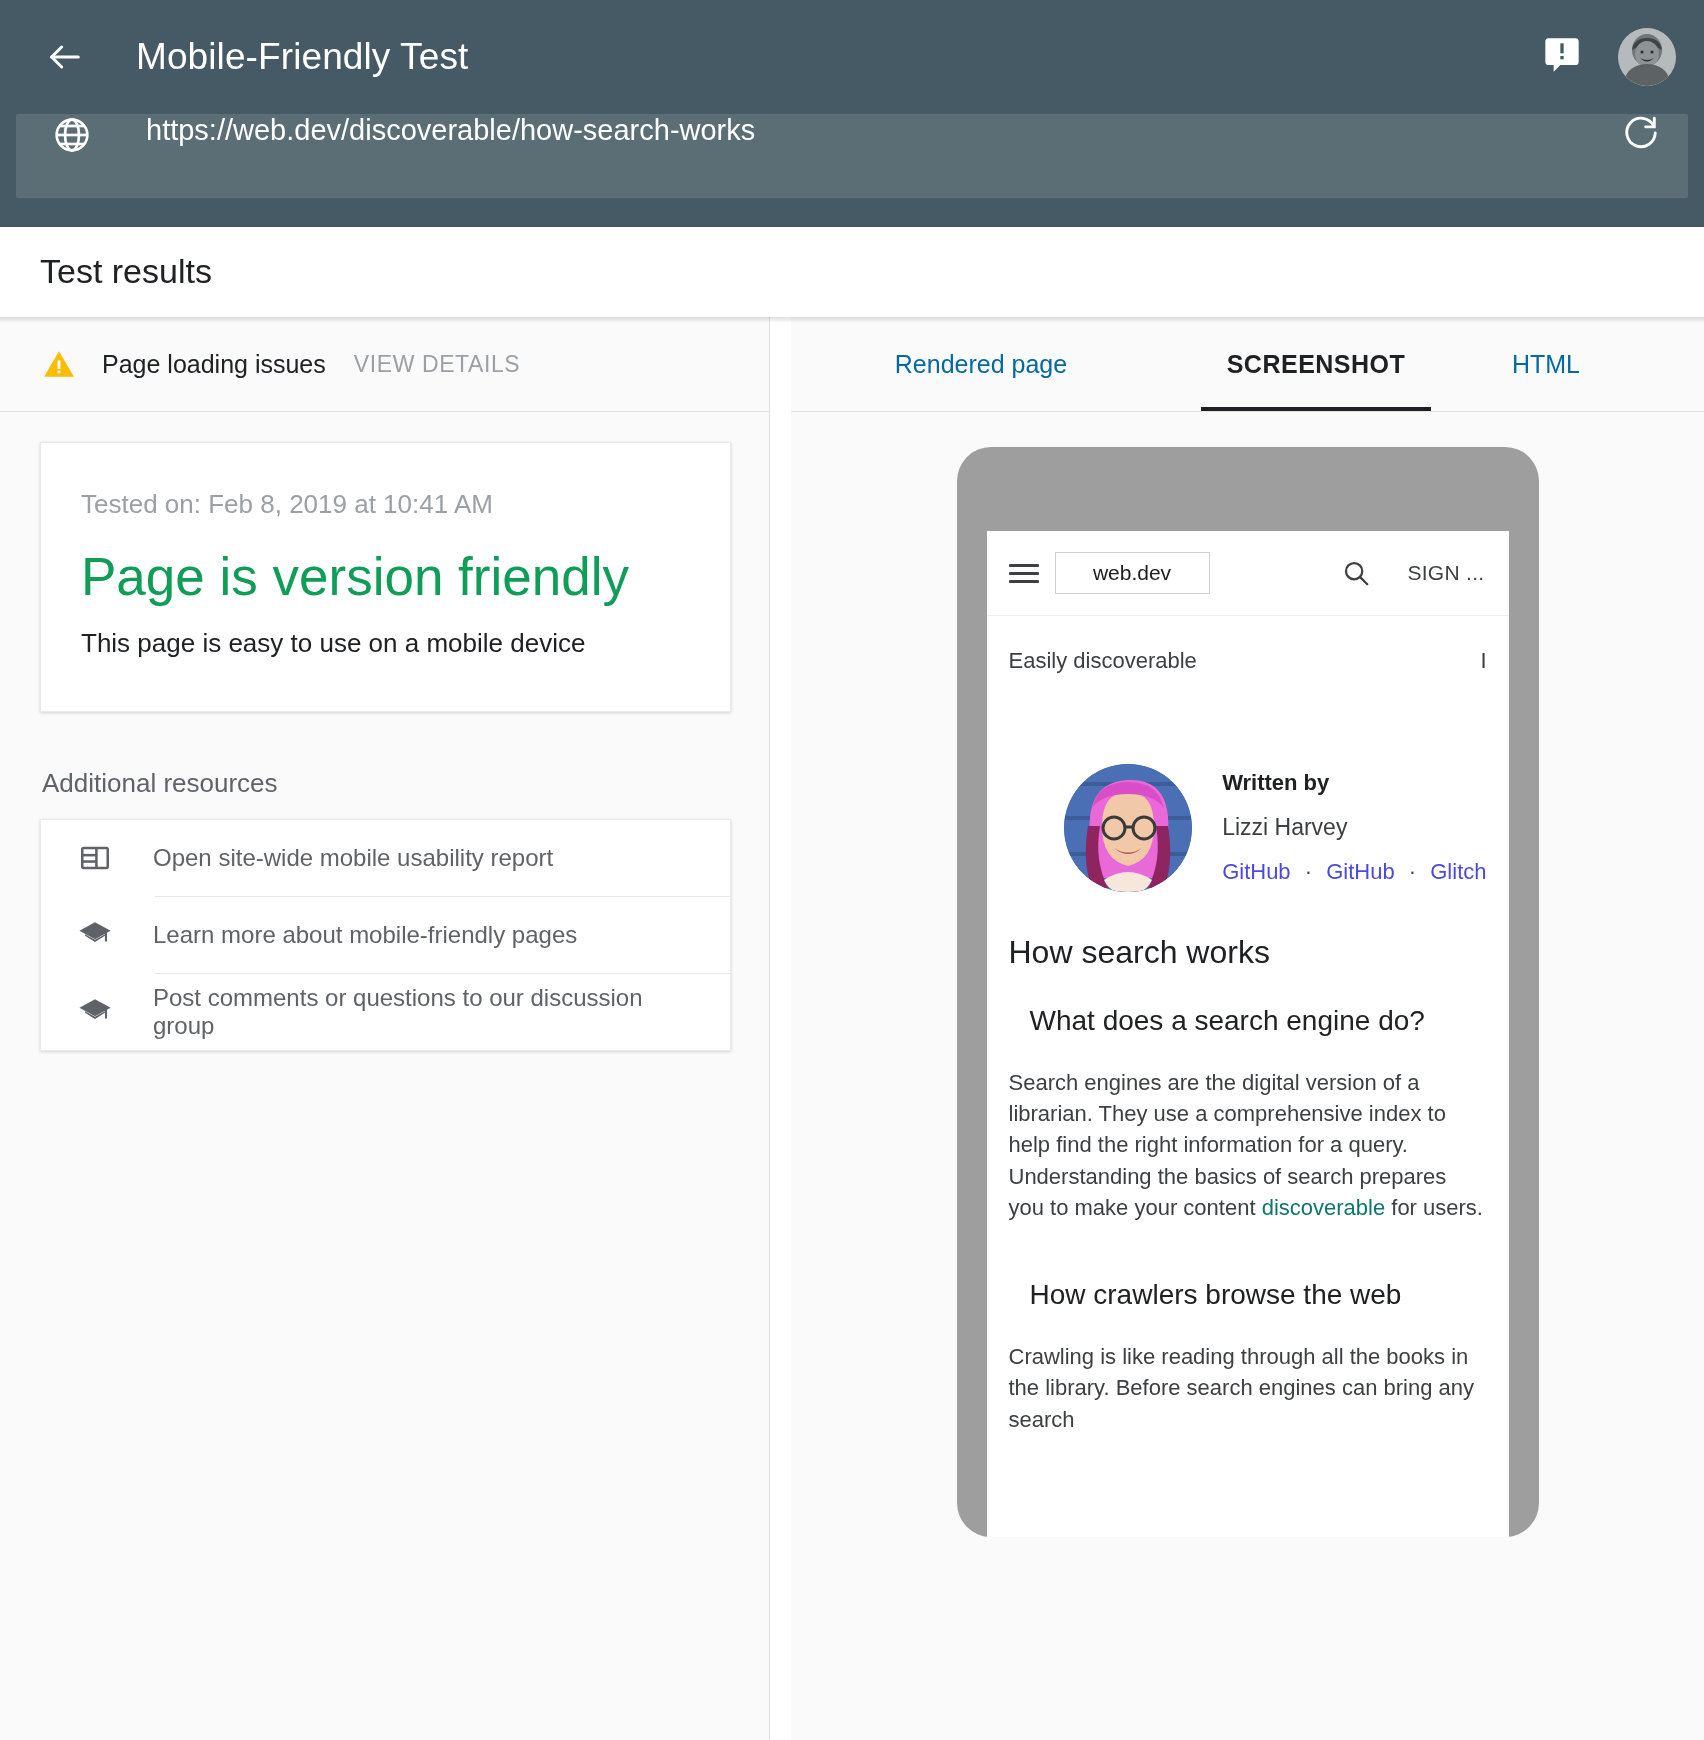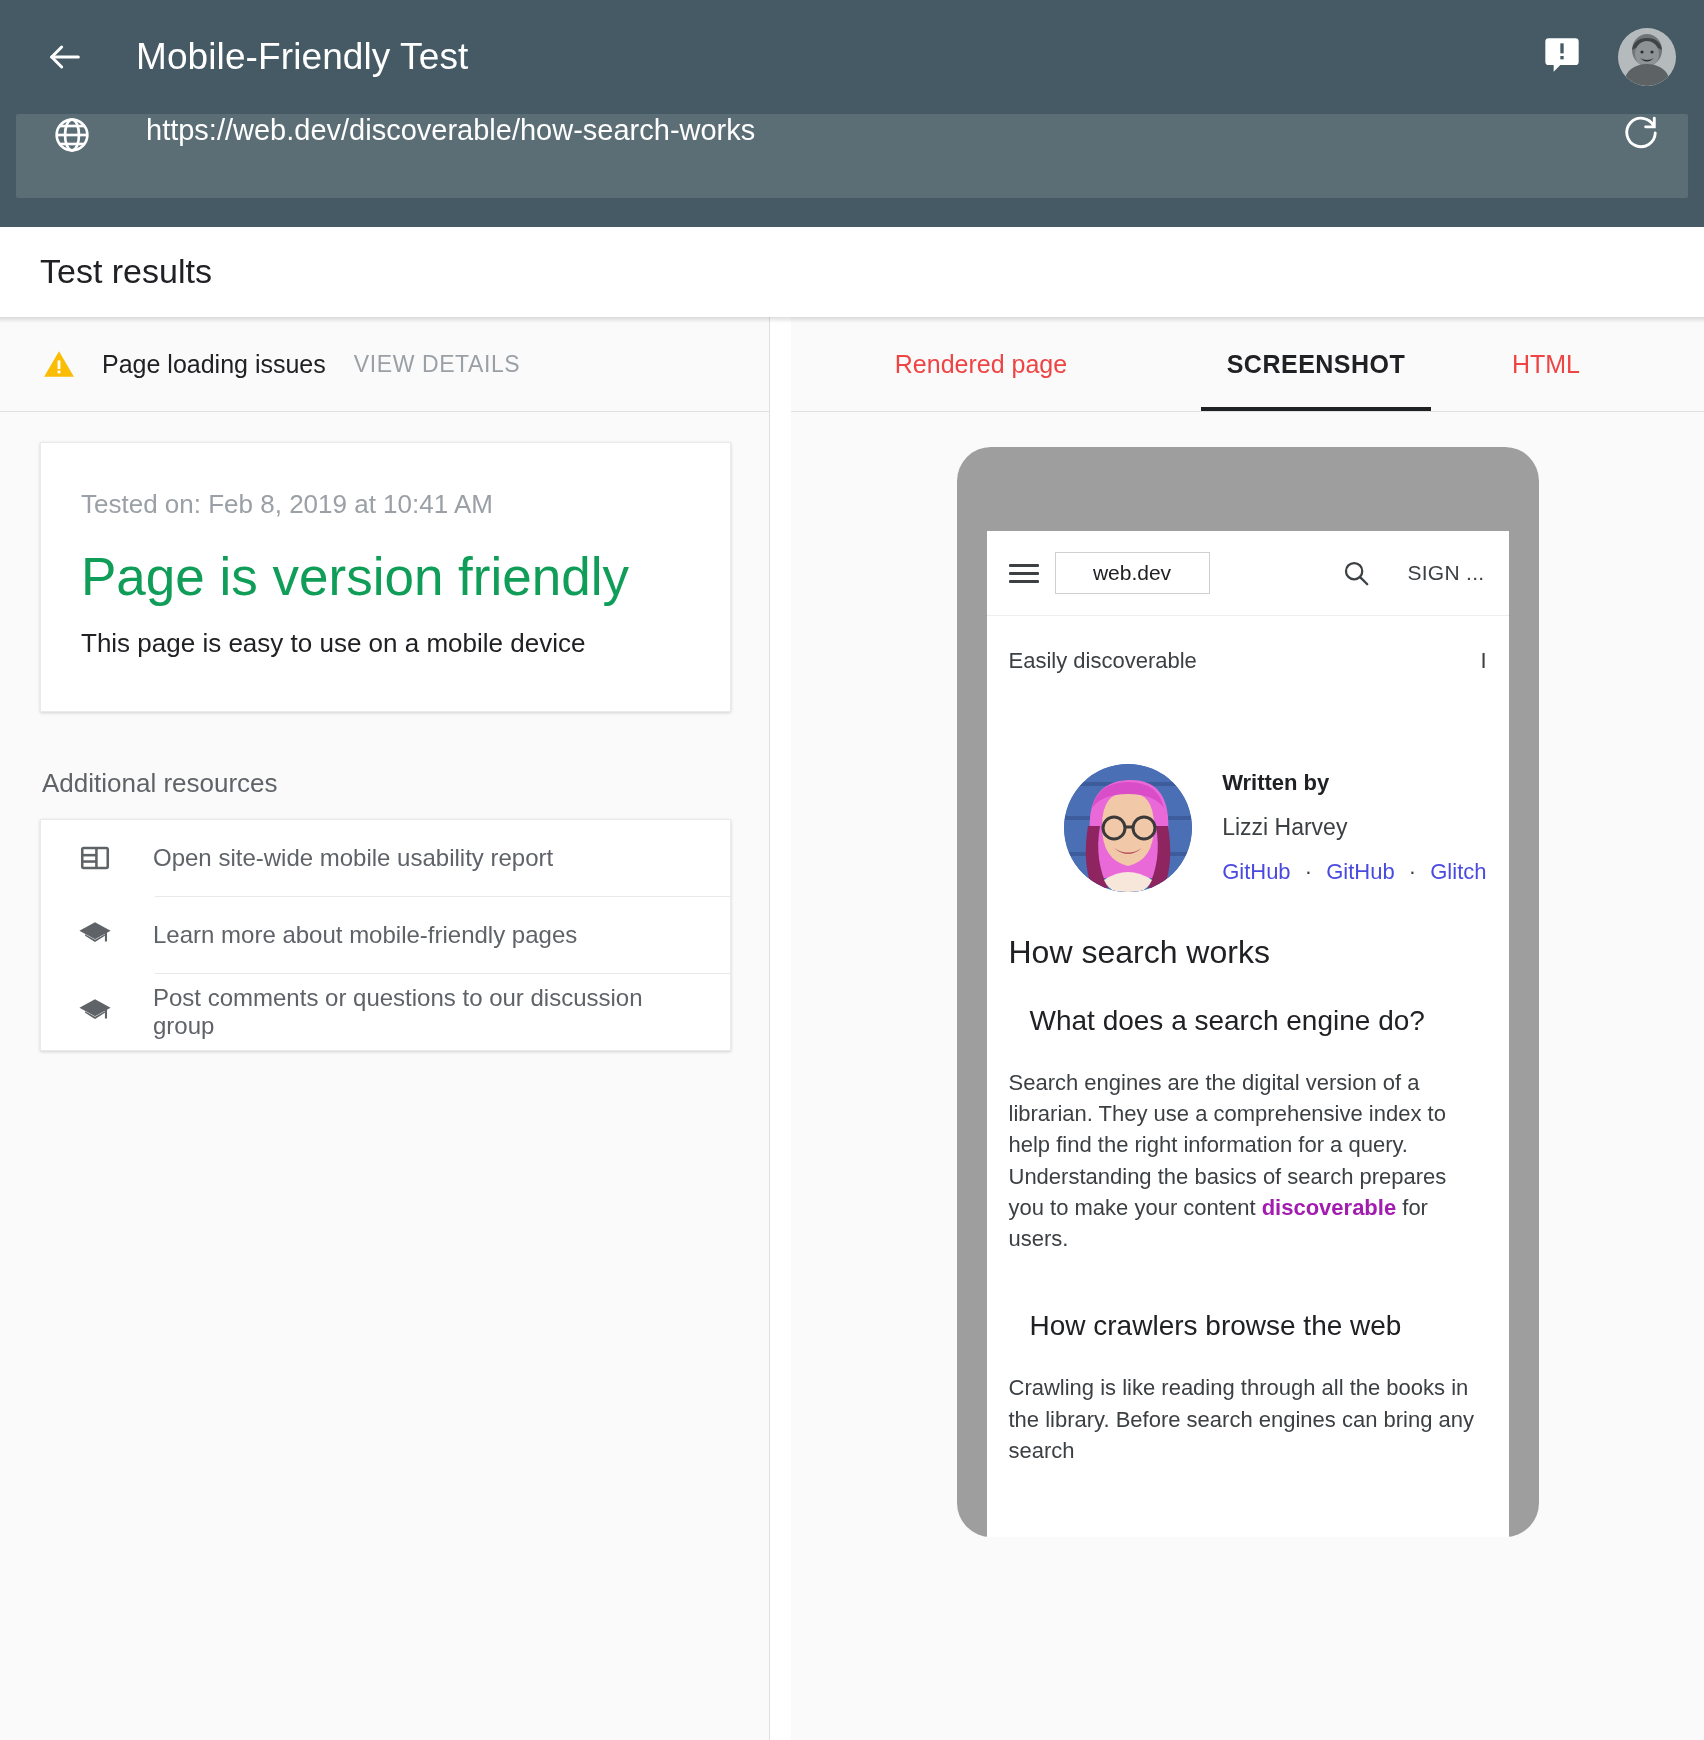--- a/index.html
+++ b/index.html
@@ -122,21 +122,21 @@
   
   .tabs {
     height: 95px; flex: 0 0 95px;
     display: flex; align-items: stretch;
     border-bottom: 1px solid #e0e0e0;
     background: #fafafa;
     padding-left: 30px;
   }
   .tab {
     display:flex; align-items:center; justify-content:center;
-    font-size: 25px; color: #ef4444; cursor: pointer;
+    font-size: 25px; color: #0369a1; cursor: pointer;
     padding: 0 22px; position: relative;
   }
   .tab--rendered { flex: 0 0 320px; }
   .tab--html { flex: 0 0 230px; }
   .tab--screenshot { flex: 0 0 230px; margin-left: 60px; }
   .tab.active {
     color: #202124; font-weight: 700; letter-spacing: .5px;
   }
   .tab.active::after {
     content: ""; position: absolute; left: 0; right: 0; bottom: 0;
@@ -231,21 +231,21 @@
   .author-links { margin-top: 18px; font-size: 22px; color:#4a4ae0; }
   .author-links a { color:#4a4ae0; text-decoration:none; }
   .author-links .dot { color:#3c4043; margin: 0 8px; }
 
   .art-h1 { font-size: 32px; color:#202124; font-weight:400; padding: 42px 22px 0 22px; }
   .art-h2 { font-size: 28px; color:#202124; font-weight:400; padding: 34px 22px 0 22px; margin-left: 21px; }
   .art-p {
     font-size: 22px; color:#3c4043; line-height: 1.42;
     padding: 30px 22px 0 22px;
   }
-  .art-p b { font-weight:700; color:#a21caf; }
+  .art-p b { font-weight:400; color:#0f766e; }
 </style>
 </head>
 <body>
 
 <div class="app">
 
   <div class="topbar">
     <div class="topbar-row">
       <div class="back-btn">
         <span>

